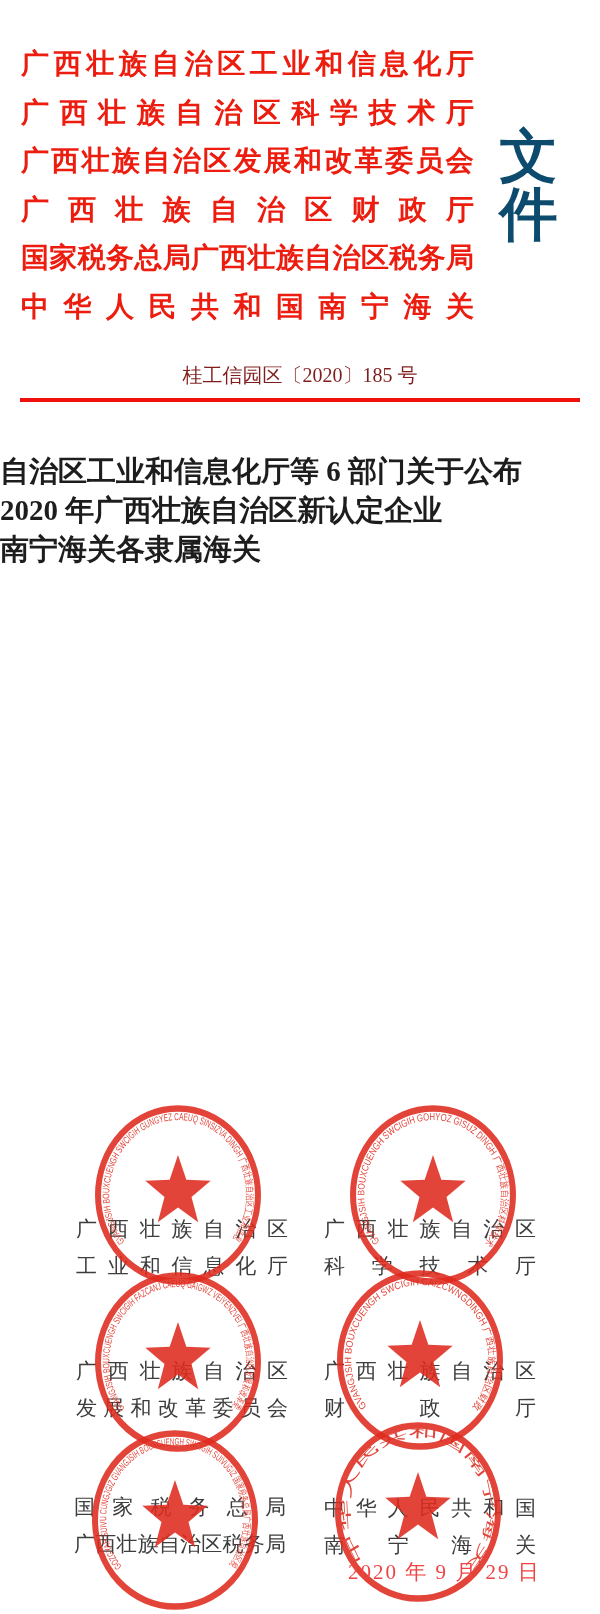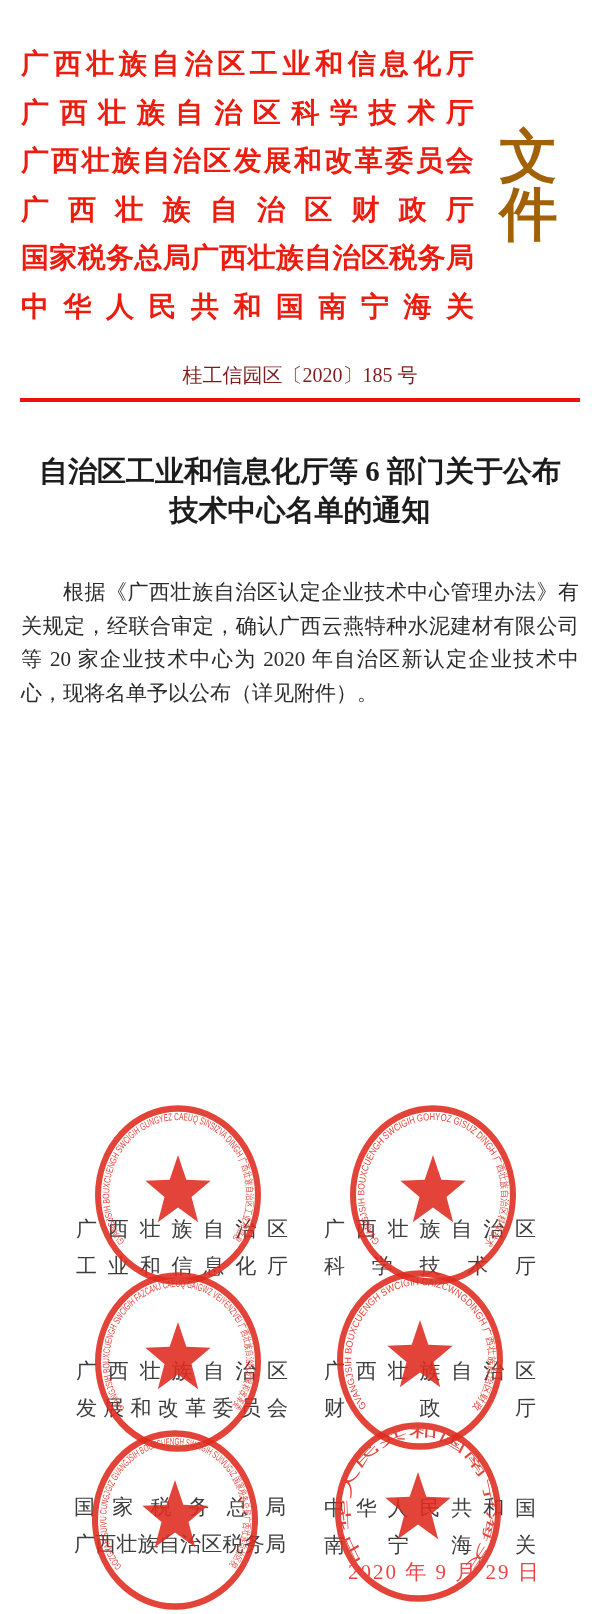--- a/index.html
+++ b/index.html
@@ -30,21 +30,21 @@
     font-size: 28px;
     color: #ec1c0f;
     font-weight: 600;
     letter-spacing: 0;
   }
   .doc-label {
     flex: 1;
     text-align: center;
     font-size: 58px;
     font-weight: 700;
-    color: #a16207;
+    color: #0c4a6e;
     line-height: 1;
     padding-left: 6px;
   }
   .doc-number {
     position: absolute;
     left: 0; top: 362px;
     width: 100%;
     text-align: center;
     font-size: 20px;
     color: #7f1d1d;
@@ -53,21 +53,20 @@
     position: absolute;
     left: 20px; top: 398px;
     width: 560px; height: 4px;
     background: #ee100c;
   }
   
   .doc-title {
     position: absolute;
     left: 0; top: 452px;
     width: 100%;
-    text-align: center;
     font-size: 29px;
     font-weight: 700;
     color: #1d1d1d;
     line-height: 39px;
   }
   
   .body-text {
     position: absolute;
     left: 21px; top: 576px;
     width: 558px;
@@ -208,25 +207,25 @@
     </div>
     <div class="doc-label">文件</div>
   </div>
 
   <div class="doc-number">桂工信园区〔2020〕185 号</div>
 
   <div class="red-rule"></div>
 
   <div class="doc-title">
     <div>自治区工业和信息化厅等 6 部门关于公布</div>
-    <div>技术中心名单的通知</div>
+    <div>2020 年广西壮族自治区新认定企业</div>
+    <div>南宁海关各隶属海关</div>
   </div>
 
   <div class="body-text">
-    <div class="para indent">根据《广西壮族自治区认定企业技术中心管理办法》有关规定，经联合审定，确认广西云燕特种水泥建材有限公司等 20 家企业技术中心为 2020 年自治区新认定企业技术中心，现将名单予以公布（详见附件）。</div>
   </div>
 
   <div class="seal-name" style="left:76px;top:1210px;">
     <div class="name-line">
         <span>广</span>
         <span>西</span>
         <span>壮</span>
         <span>族</span>
         <span>自</span>
         <span>治</span>

